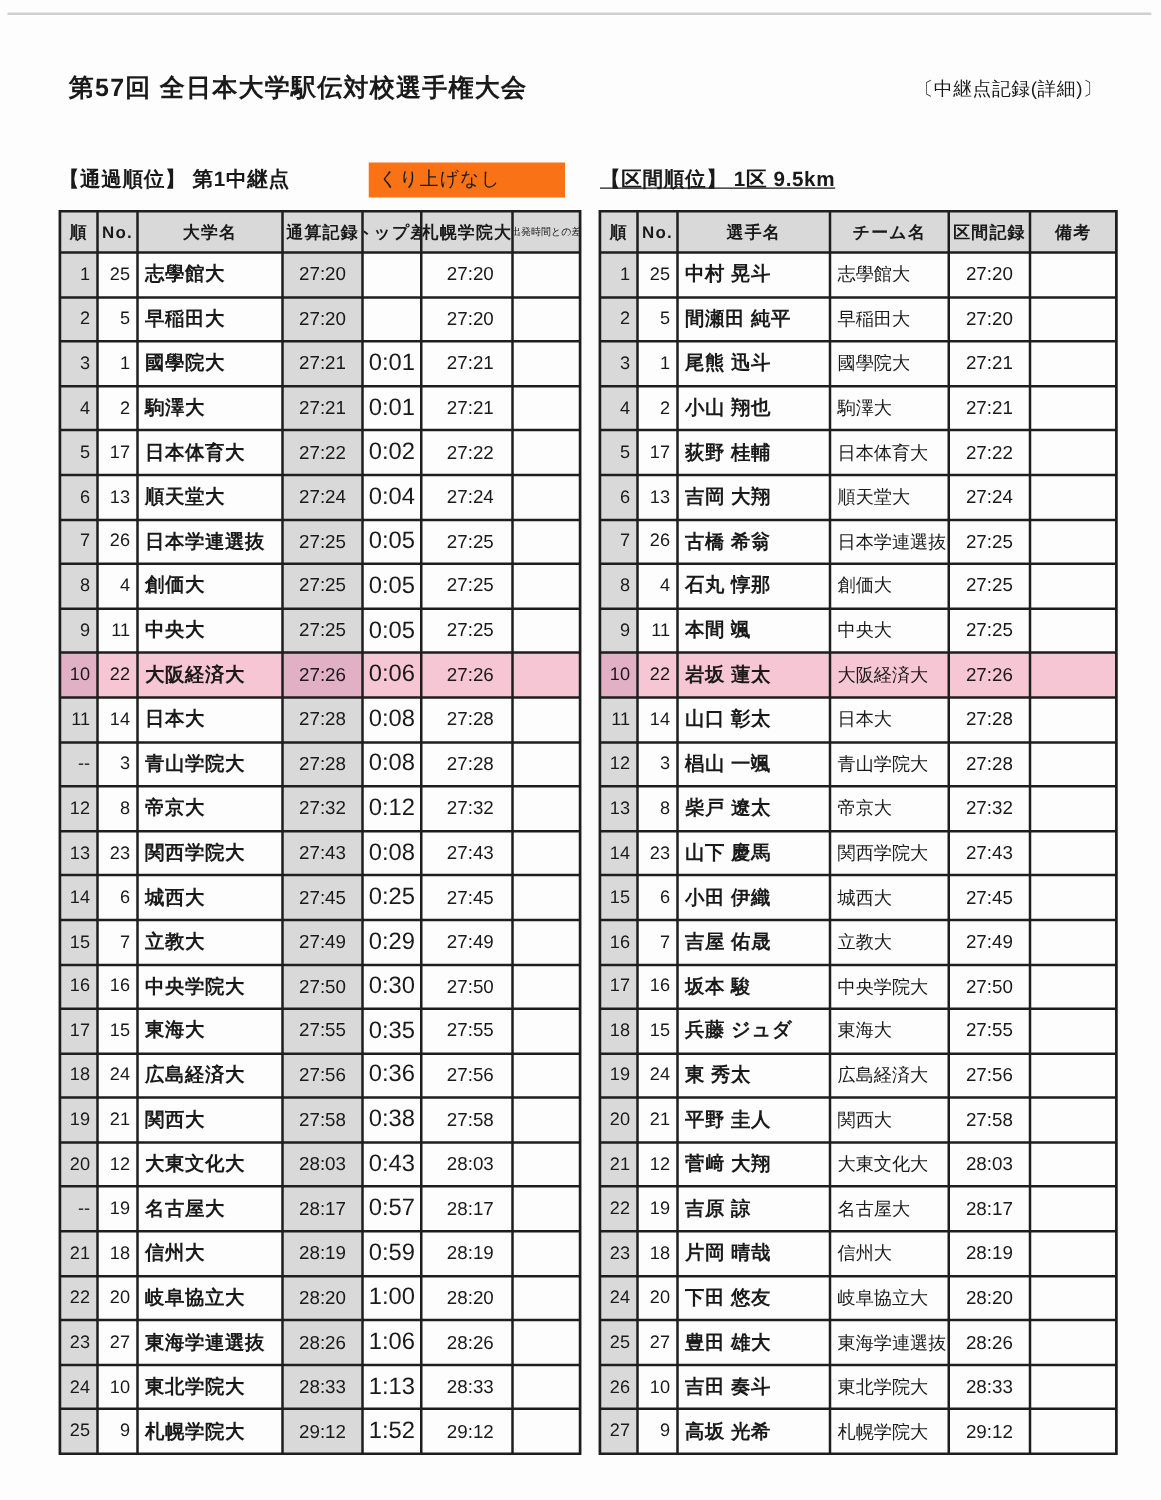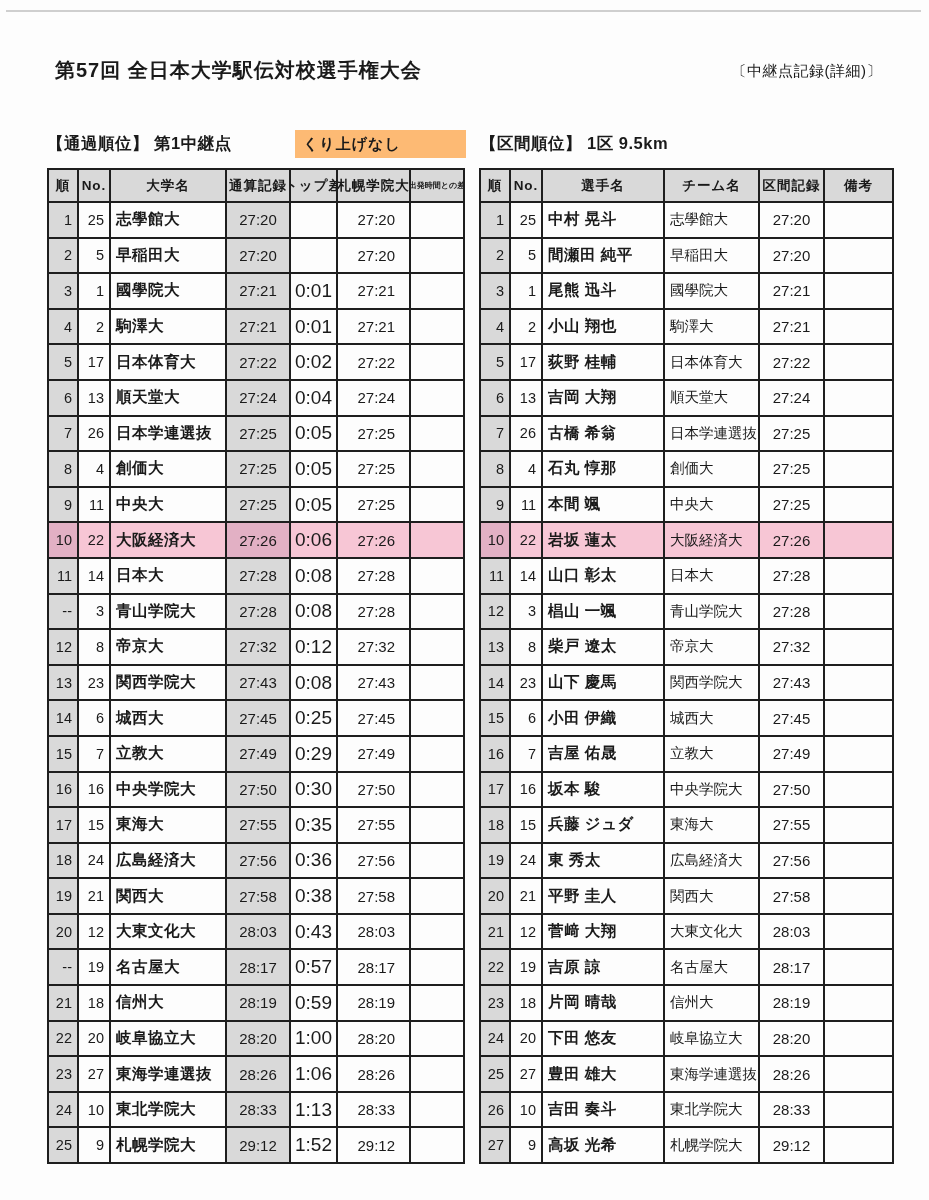--- a/index.html
+++ b/index.html
@@ -5,40 +5,40 @@
   html,body{margin:0;padding:0;background:#ffffff;}
   .page{
     position:relative;width:929px;height:1200px;background:#fdfdfd;overflow:hidden;
     font-family:"Liberation Sans",sans-serif;color:#1a1a1a;
   }
   .scan-top-line{position:absolute;left:6px;top:10px;width:915px;height:2px;background:#cfcfcf;}
   .page-title{position:absolute;left:55px;top:57px;font-size:20px;font-weight:700;letter-spacing:1px;}
   .page-subtitle{position:absolute;right:47px;top:62px;font-size:15px;font-weight:400;letter-spacing:0.5px;}
   .sec-title{position:absolute;top:133px;font-size:16.5px;font-weight:700;letter-spacing:0.5px;}
   .sec-title.left{left:47px;text-align:right;}
-  .sec-title.right{left:480px;}
+  .sec-title.right{left:480px;text-decoration:underline;}
   .note-box{
-    position:absolute;left:295px;top:130px;width:171px;height:28px;background:#fdba74;
-    font-size:15px;line-height:28px;padding-left:8px;box-sizing:border-box;letter-spacing:1px;font-weight:bold;
+    position:absolute;left:295px;top:130px;width:157px;height:28px;background:#f97316;
+    font-size:15px;line-height:28px;padding-left:8px;box-sizing:border-box;letter-spacing:1px;
   }
   .grid-table{
     position:absolute;top:168px;display:grid;gap:2px;background:#1e1e1e;
     border:2px solid #1e1e1e;
   }
   #left-table{left:47px;}
   #right-table{left:479px;}
   .cell{
     background:#fdfdfd;display:flex;align-items:center;font-size:14.5px;
     white-space:nowrap;overflow:hidden;box-sizing:border-box;
   }
   .cell.th{
     background:#d9d9d9;justify-content:center;font-weight:700;font-size:13.5px;height:31px;
     letter-spacing:1px;
   }
-  .cell.th.small{font-size:8px;font-weight:700;letter-spacing:0;text-align:right;}
+  .cell.th.small{font-size:8px;font-weight:400;letter-spacing:0;text-align:right;}
   .cell.gray{background:#d9d9d9;}
   .cell.hl{background:#f7c6d5;}
   .cell.hl-dark{background:#e2b0c4;}
   .cell.num{justify-content:flex-end;padding-right:5px;}
   .cell.name{justify-content:flex-start;padding-left:5px;font-weight:700;font-size:15.5px;letter-spacing:0.5px;}
   .cell.team{justify-content:flex-start;padding-left:5px;font-size:14.5px;}
   .cell.time-c{justify-content:center;font-size:15px;}
   .cell.time-r{justify-content:flex-end;padding-right:4px;font-size:19px;}
   .cell.time-arr{justify-content:flex-end;padding-right:14px;font-size:15px;}
   .cell.blank{justify-content:center;}

